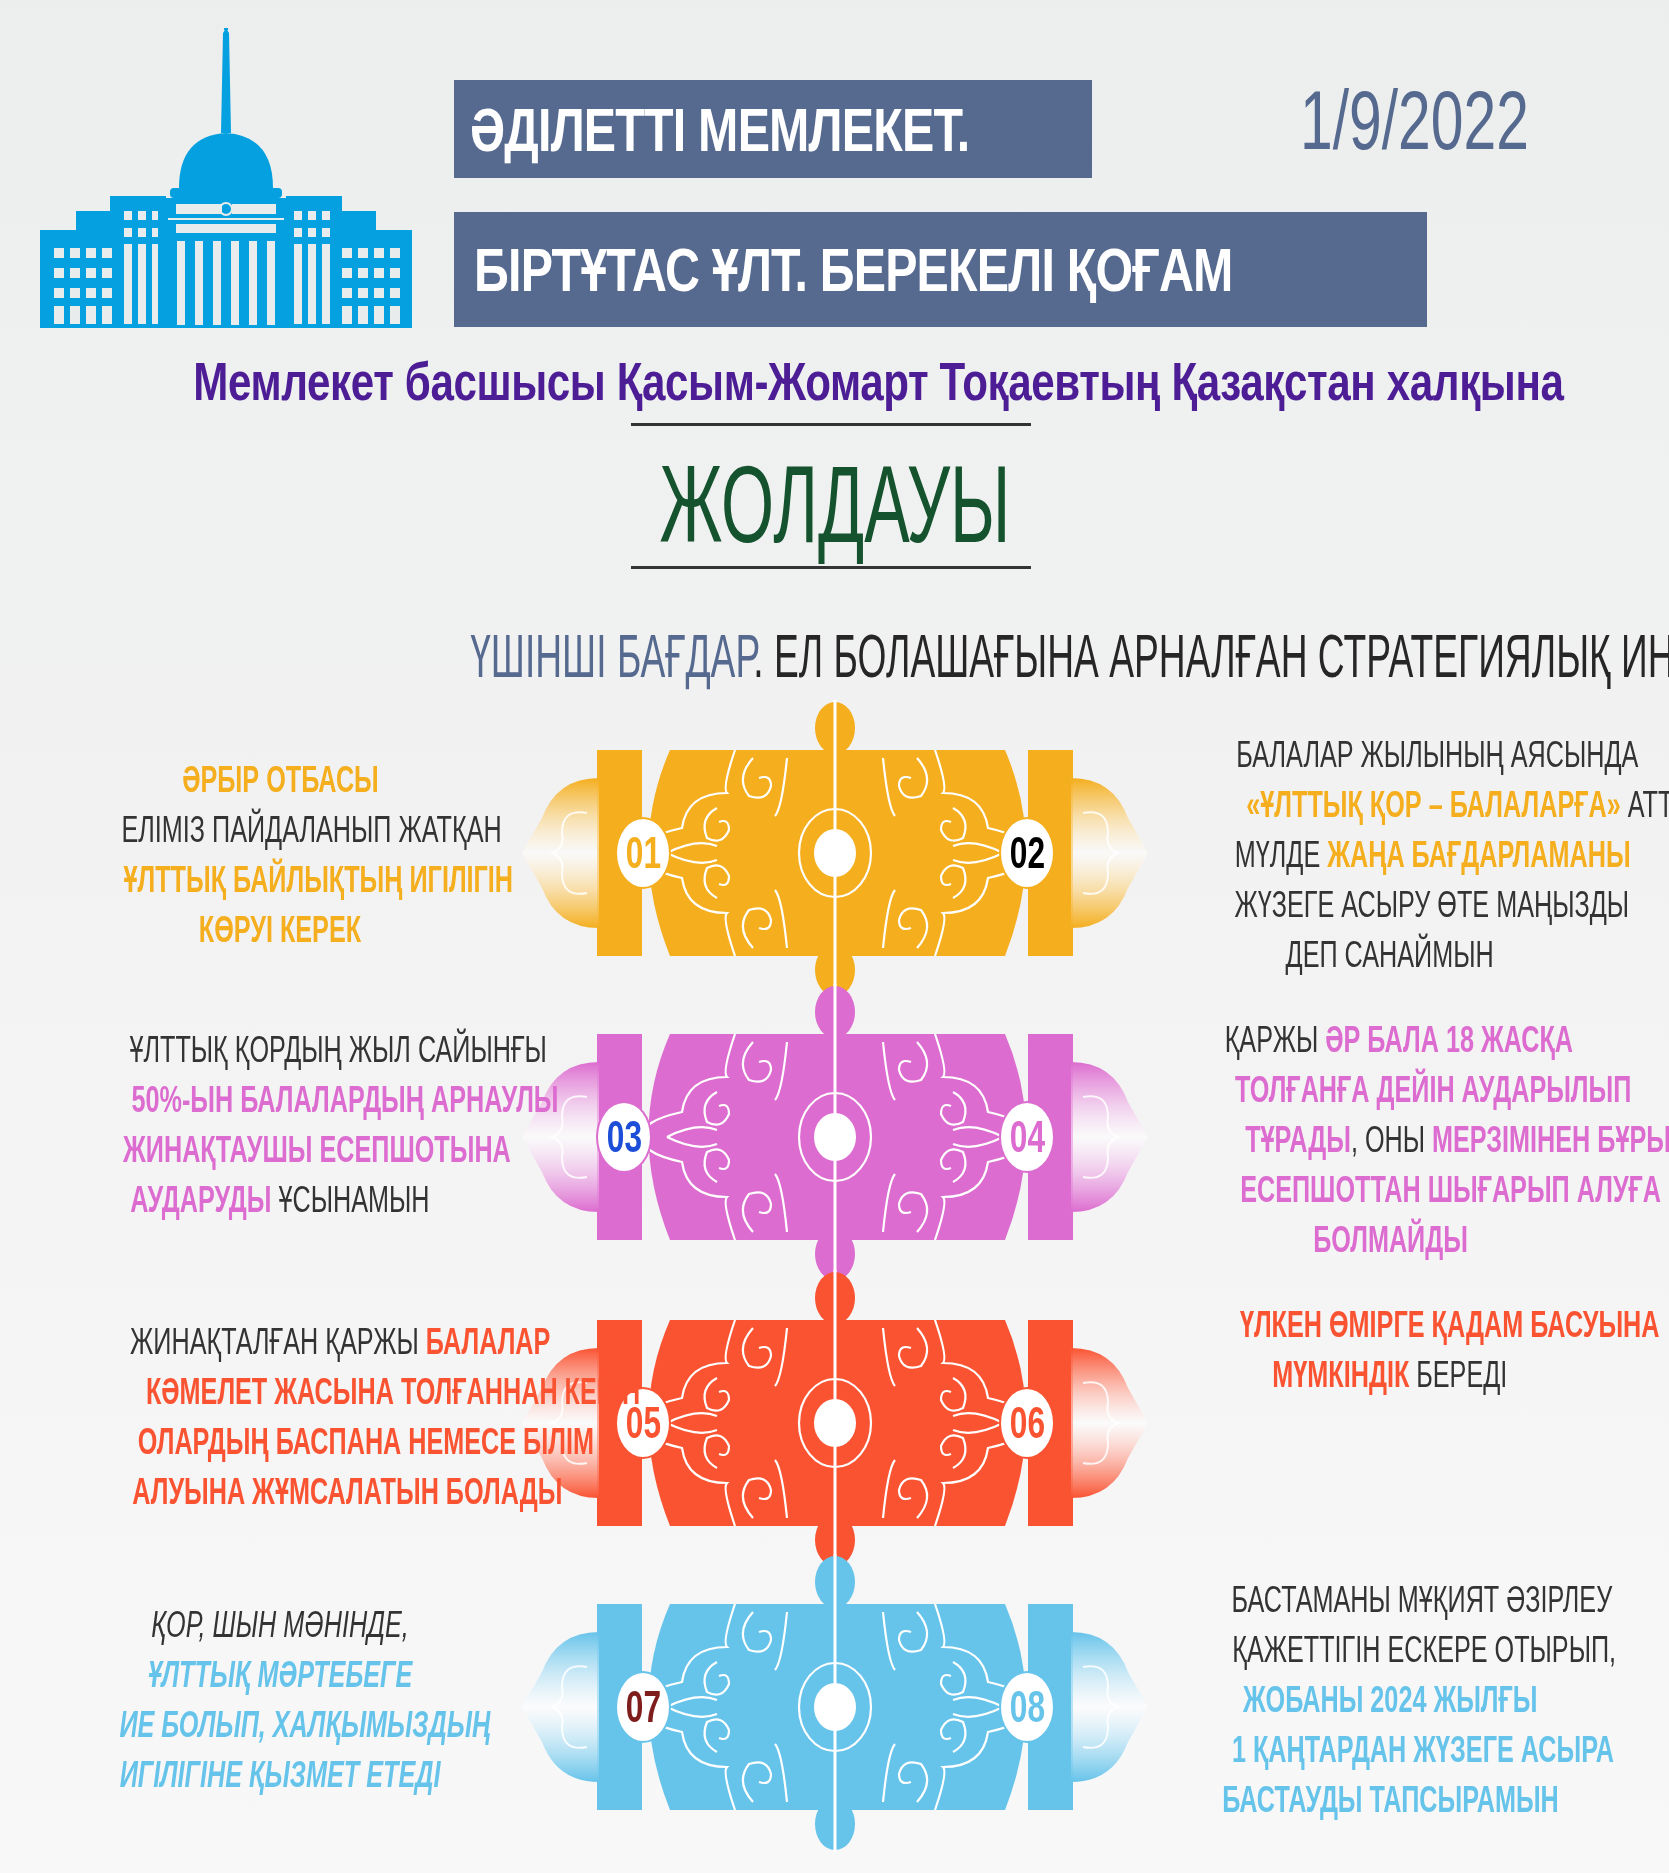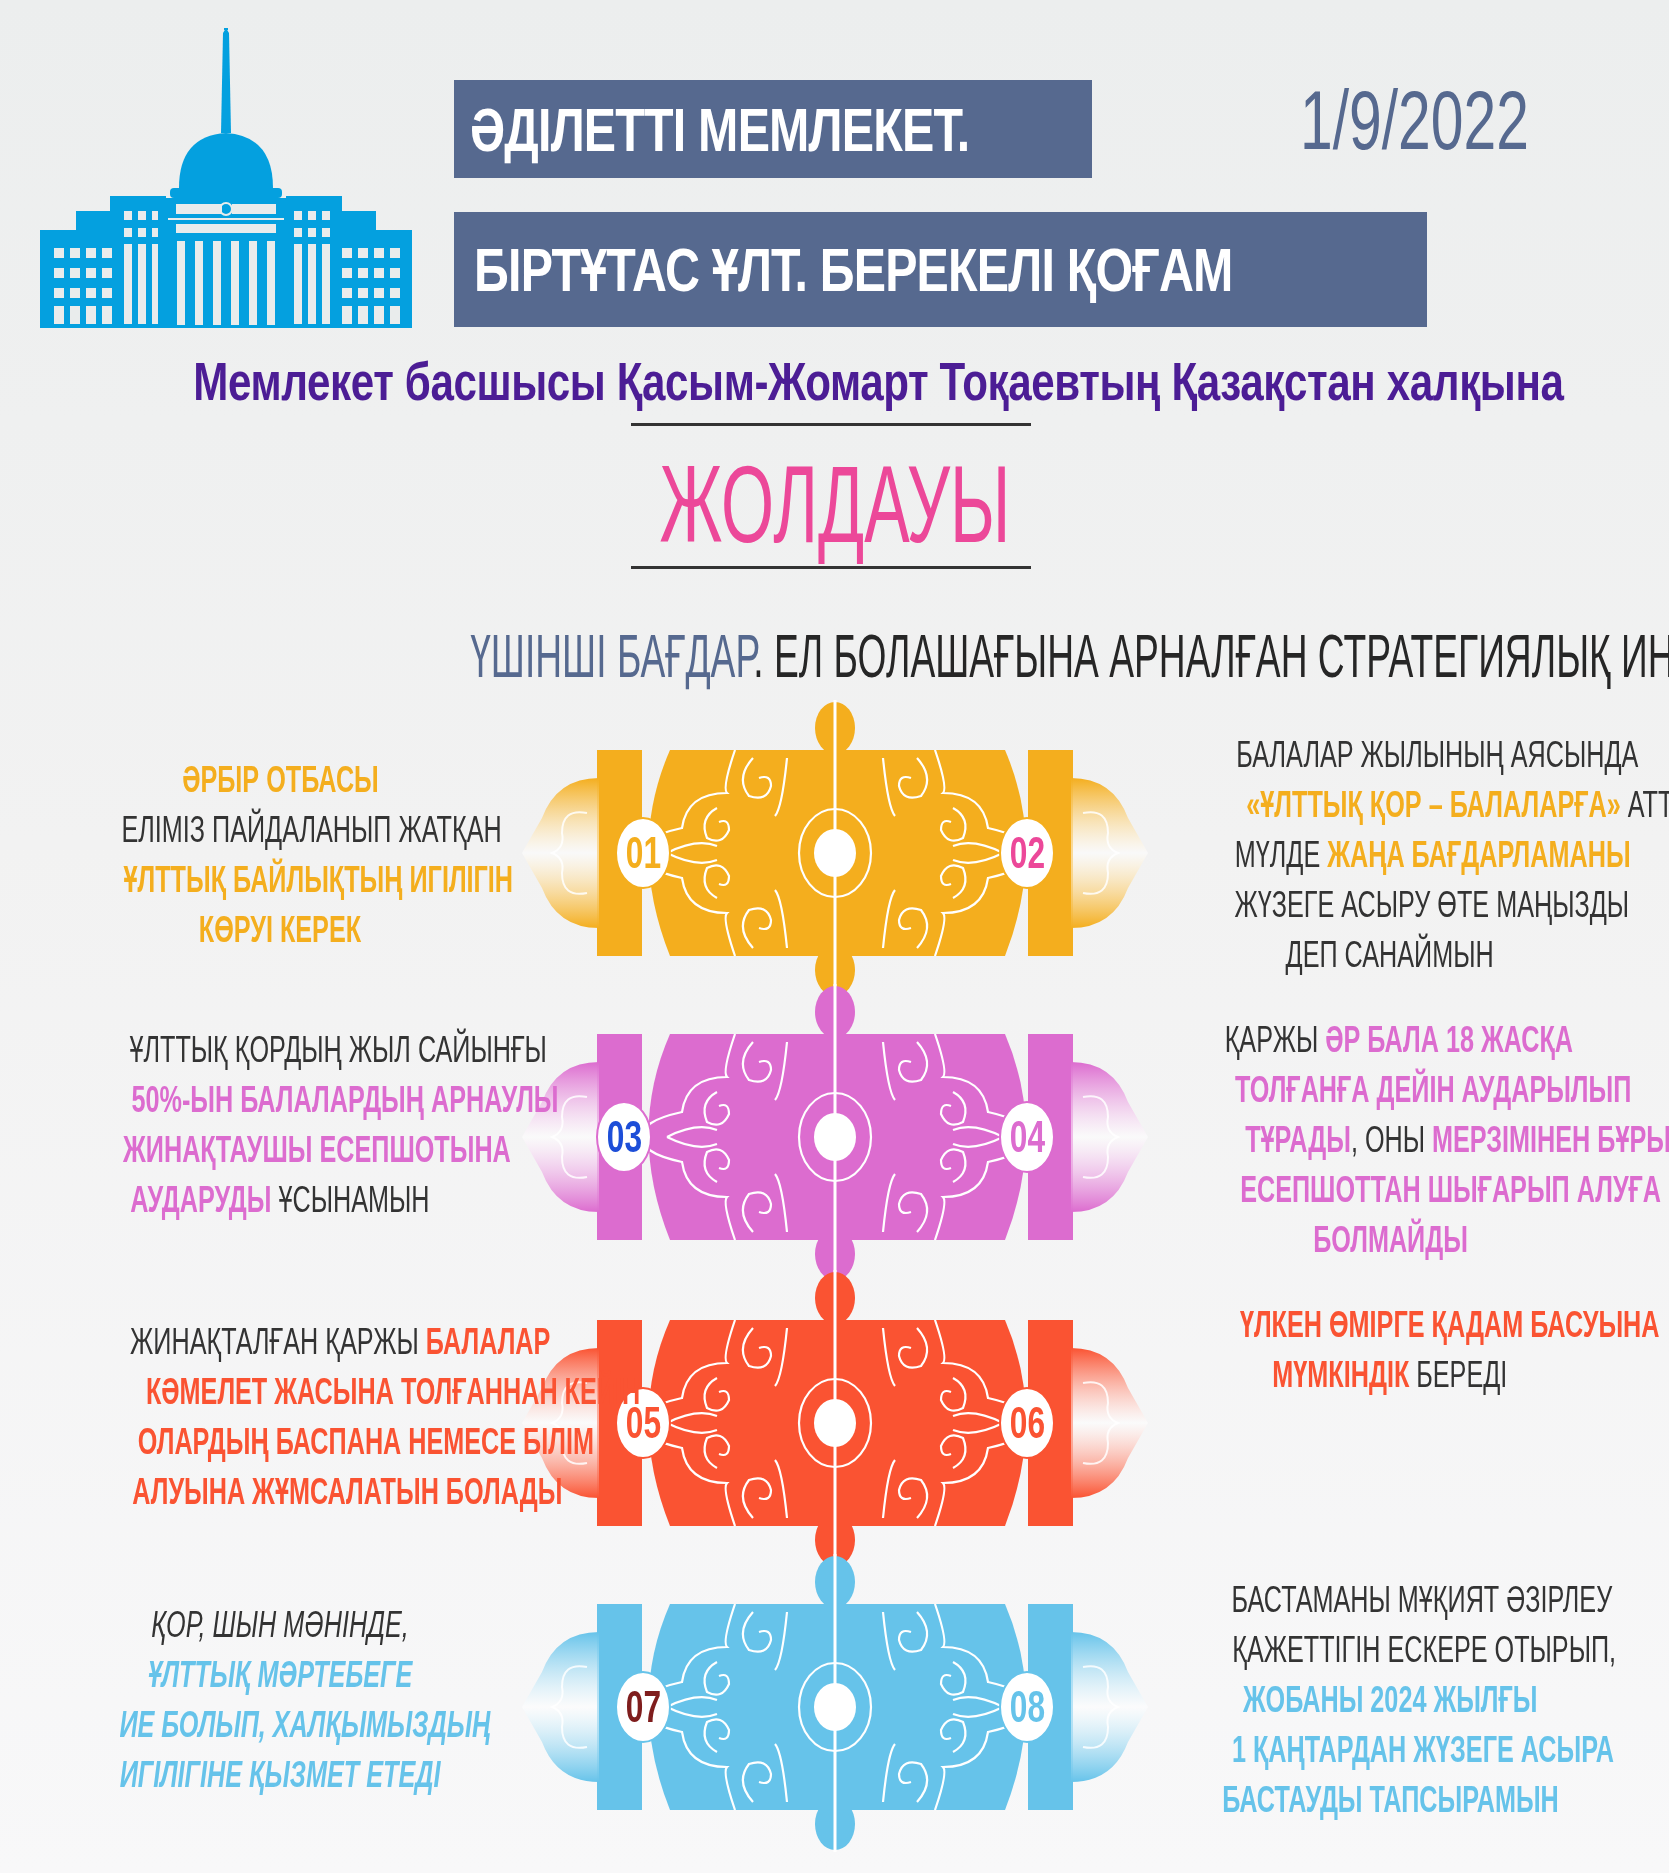--- a/index.html
+++ b/index.html
@@ -32,21 +32,21 @@
   #subtitle {
     left: 0; width: 1669px; top: 350px; text-align: center;
     font-size: 54px; font-weight: 700; color: #4c1d95; white-space: nowrap;
   }
   #subtitle span { display: inline-block; transform: scaleX(0.78); letter-spacing: -0.5px; }
   .hr { position: absolute; left: 631px; width: 400px; height: 3px; background: #333; }
   #hr1 { top: 423px; }
   #hr2 { top: 566px; }
   #address-word {
     left: 0; width: 1669px; top: 440px; text-align: center;
-    font-size: 110px; color: #ec4899; font-weight: 400; white-space: nowrap;
+    font-size: 110px; color: #14532d; font-weight: 400; white-space: nowrap;
   }
   #address-word span { display: inline-block; transform: scaleX(0.62); }
 
   #direction {
     left: 0; width: 1669px; top: 620px; text-align: center; white-space: nowrap;
     font-size: 62px;
   }
   #direction span.inner { display: inline-block; transform: scaleX(0.6); }
   #direction .dir-label { color: #56698f; }
   #direction .dir-text { color: #262626; }
@@ -237,21 +237,21 @@
     <ellipse cx="318" cy="155" rx="36" ry="44"></ellipse>
   </g>
 
   <line x1="318" y1="2" x2="318" y2="300" stroke="#fff" stroke-width="3"></line>
 
   <ellipse cx="318" cy="155" rx="21" ry="24" fill="#fff"></ellipse>
 </svg></div>
     <div class="badge" style="left: 615px; top: 817px; color: rgb(244, 174, 30); border: 2px solid rgb(244, 174, 30);">
       <span>01</span>
     </div>
-    <div class="badge" style="left: 999px; top: 817px; color: #ec4899; border: 2px solid rgb(244, 174, 30);">
+    <div class="badge" style="left: 999px; top: 817px; color: #000000; border: 2px solid rgb(244, 174, 30);">
       <span>02</span>
     </div>
     <div class="tb left-tb" style="top: 755px;">
       <span class="line"><span class="sq"><span class="h" style="color: rgb(244, 174, 30);">ӘРБІР ОТБАСЫ</span></span></span>
       <span class="line"><span class="sq"><span class="n">ЕЛІМІЗ ПАЙДАЛАНЫП ЖАТҚАН</span></span></span>
       <span class="line"><span class="sq"><span class="h" style="color: rgb(244, 174, 30);">ҰЛТТЫҚ БАЙЛЫҚТЫҢ ИГІЛІГІН</span></span></span>
       <span class="line"><span class="sq"><span class="h" style="color: rgb(244, 174, 30);">КӨРУІ КЕРЕК</span></span></span>
     </div>
     <div class="tb right-tb" style="top: 730px;">
       <span class="line"><span class="sq"><span class="n">БАЛАЛАР ЖЫЛЫНЫҢ АЯСЫНДА</span></span></span>

